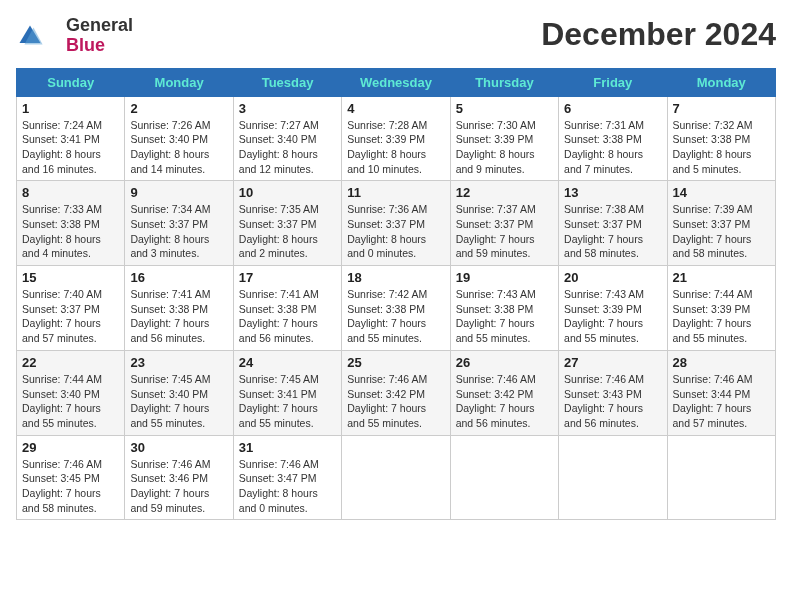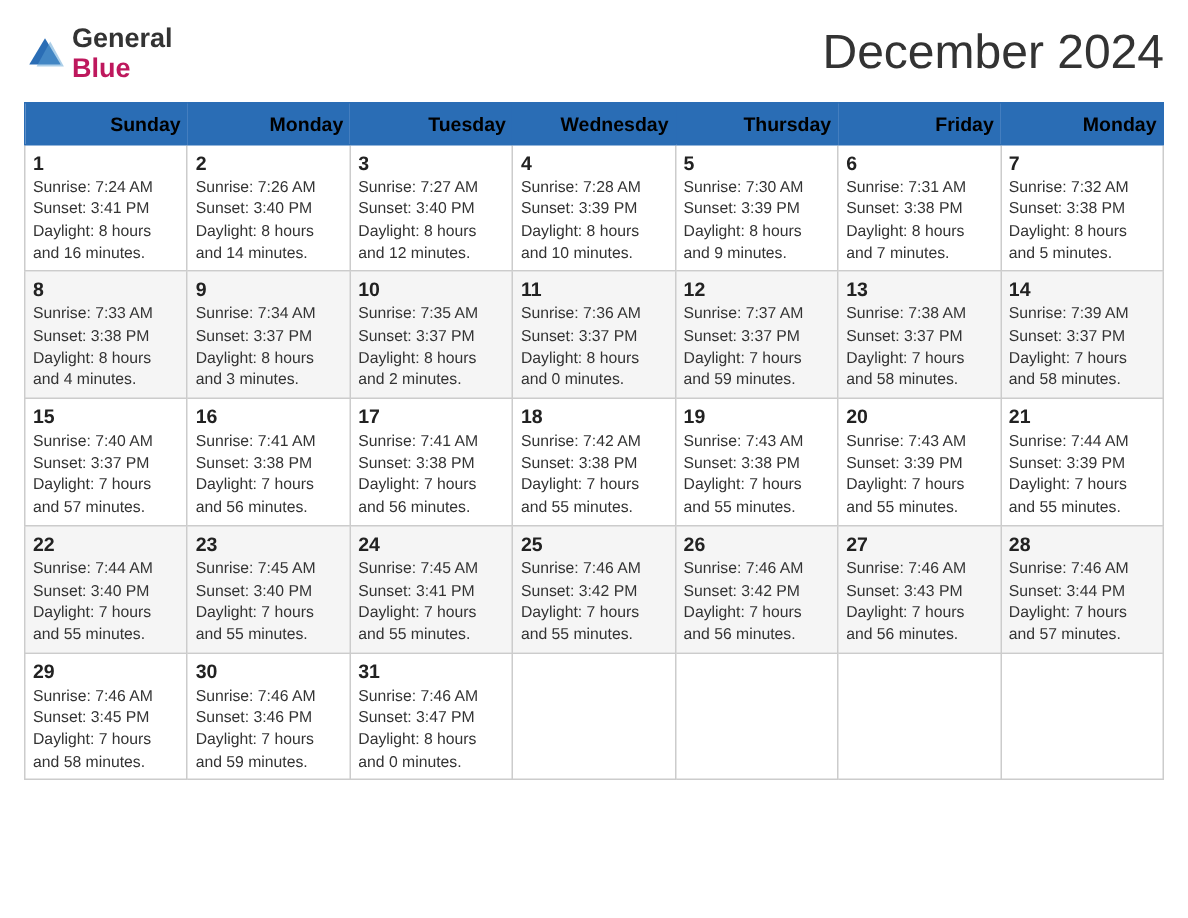--- a/index.html
+++ b/index.html
@@ -12,55 +12,55 @@
     }
     .header {
       display: flex;
       justify-content: space-between;
       align-items: flex-start;
       margin-bottom: 12px;
     }
     .logo {
       display: flex;
       align-items: center;
-      gap: 4px;
+      gap: 22px;
     }
     .logo-text {
       font-size: 18px;
       font-weight: bold;
       line-height: 1.1;
     }
     .logo-general { color: #333; }
     .logo-blue { color: #be185d; }
     .logo-icon {
       width: 28px;
       height: 28px;
     }
     .title-block {
       text-align: right;
     }
     .month-title {
       font-size: 32px;
-      font-weight: normal;
+      font-weight: bold;
       color: #333;
     }
     .location {
       font-size: 14px;
       color: #555;
     }
     .calendar {
       width: 100%;
       border-collapse: collapse;
       font-size: 11px;
     }
     .calendar th {
       background-color: #2a6db5;
-      color: #000000;
+      color: #5eead4;
       padding: 6px 4px;
-      text-align: right;
+      text-align: center;
       font-size: 13px;
       font-weight: bold;
       border: 1px solid #2a6db5;
     }
     .calendar td {
       border: 1px solid #ccc;
       vertical-align: top;
       padding: 4px 5px;
       width: calc(100% / 7);
       background: #fff;

